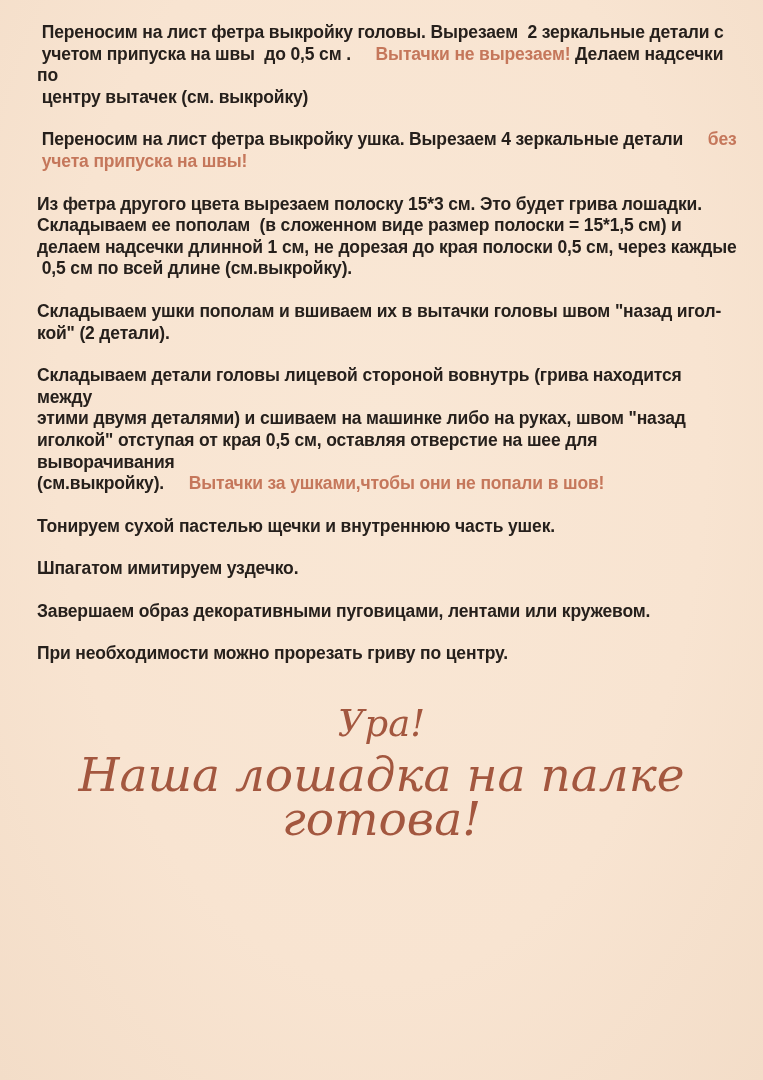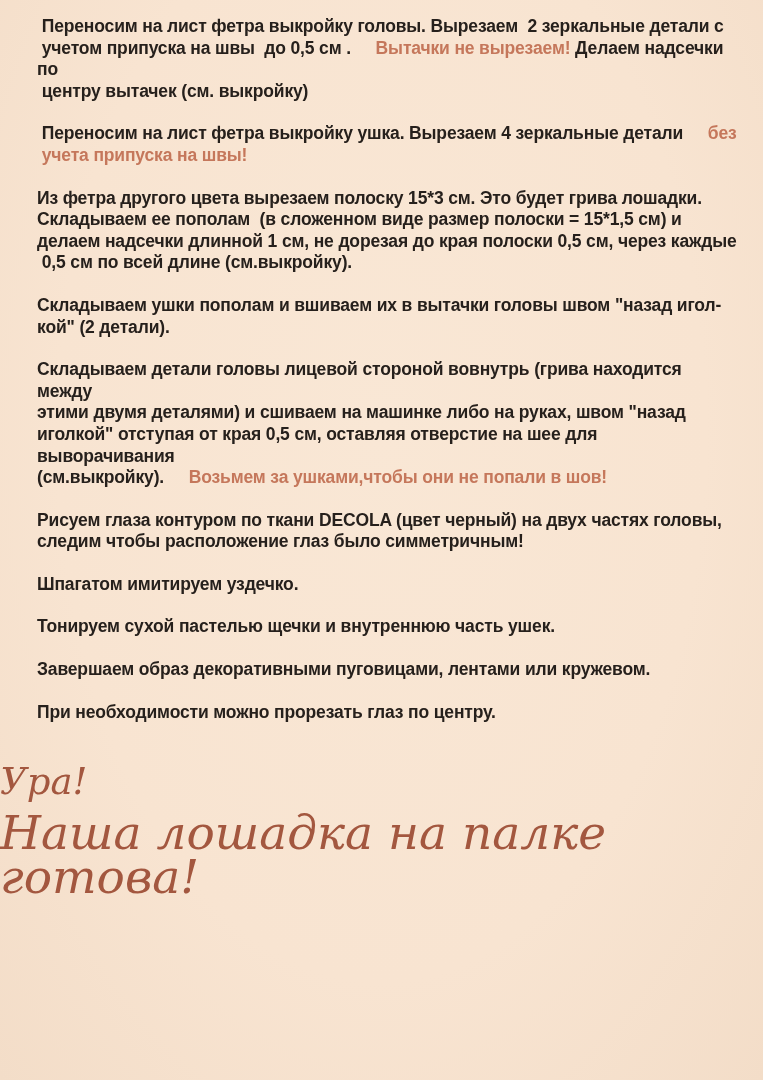--- a/index.html
+++ b/index.html
@@ -12,36 +12,36 @@
     overflow: hidden;
     background: radial-gradient(ellipse at 50% 40%, #f9e7d5 0%, #f8e4d1 60%, #f3ddc8 100%);
     font-family: "Liberation Sans", "DejaVu Sans", sans-serif;
   }
   .page {
     width: 763px;
     height: 1080px;
     box-sizing: border-box;
   }
   .instructions {
-    padding: 16px 24px 0 37px;
+    padding: 22px 24px 0 37px;
     font-size: 17.5px;
     line-height: 21.6px;
     letter-spacing: -0.15px;
     color: var(--text-color, #26201c);
     font-weight: bold;
   }
   .para {
     margin: 0 0 21px 0;
     white-space: pre-wrap;
   }
   .seg { color: inherit; }
   .seg.accent { color: var(--accent-color, #c5775b); margin-left: 20px; }
   .footer {
     margin-top: 36px;
-    text-align: left;
+    text-align: center;
     font-family: "DejaVu Serif", "Liberation Serif", serif;
     font-style: italic;
     color: var(--footer-color, #a3573f);
   }
   .footer-line1 {
     font-size: 37px;
     line-height: 46px;
     margin-bottom: 6px;
   }
   .footer-line2 {
@@ -61,25 +61,23 @@
  учета припуска на швы!</span></p>
       <p class="para"><span class="seg">Из фетра другого цвета вырезаем полоску 15*3 см. Это будет грива лошадки.
 Складываем ее пополам  (в сложенном виде размер полоски = 15*1,5 см) и
 делаем надсечки длинной 1 см, не дорезая до края полоски 0,5 см, через каждые
  0,5 см по всей длине (см.выкройку).</span></p>
       <p class="para"><span class="seg">Складываем ушки пополам и вшиваем их в вытачки головы швом "назад игол-
 кой" (2 детали).</span></p>
       <p class="para"><span class="seg">Складываем детали головы лицевой стороной вовнутрь (грива находится между
 этими двумя деталями) и сшиваем на машинке либо на руках, швом "назад
 иголкой" отступая от края 0,5 см, оставляя отверстие на шее для выворачивания
-(см.выкройку). </span><span class="seg accent">Возьмем за ушками,чтобы они не попали в шов!</span></p>
-      <p class="para"><span class="seg">Рисуем глаза контуром по ткани DECOLA (цвет черный) на двух частях головы,
-следим чтобы расположение глаз было симметричным!</span></p>
+(см.выкройку). </span><span class="seg accent">Вытачки за ушками,чтобы они не попали в шов!</span></p>
+      <p class="para"><span class="seg">Тонируем сухой пастелью щечки и внутреннюю часть ушек.</span></p>
       <p class="para"><span class="seg">Шпагатом имитируем уздечко.</span></p>
-      <p class="para"><span class="seg">Тонируем сухой пастелью щечки и внутреннюю часть ушек.</span></p>
       <p class="para"><span class="seg">Завершаем образ декоративными пуговицами, лентами или кружевом.</span></p>
-      <p class="para"><span class="seg">При необходимости можно прорезать глаз по центру.</span></p>
+      <p class="para"><span class="seg">При необходимости можно прорезать гриву по центру.</span></p>
     </div>
   <div class="footer">
     <div class="footer-line1">Ура!</div>
     <div class="footer-line2">Наша лошадка на палке готова!</div>
   </div>
 </div>
 
 </body></html>

